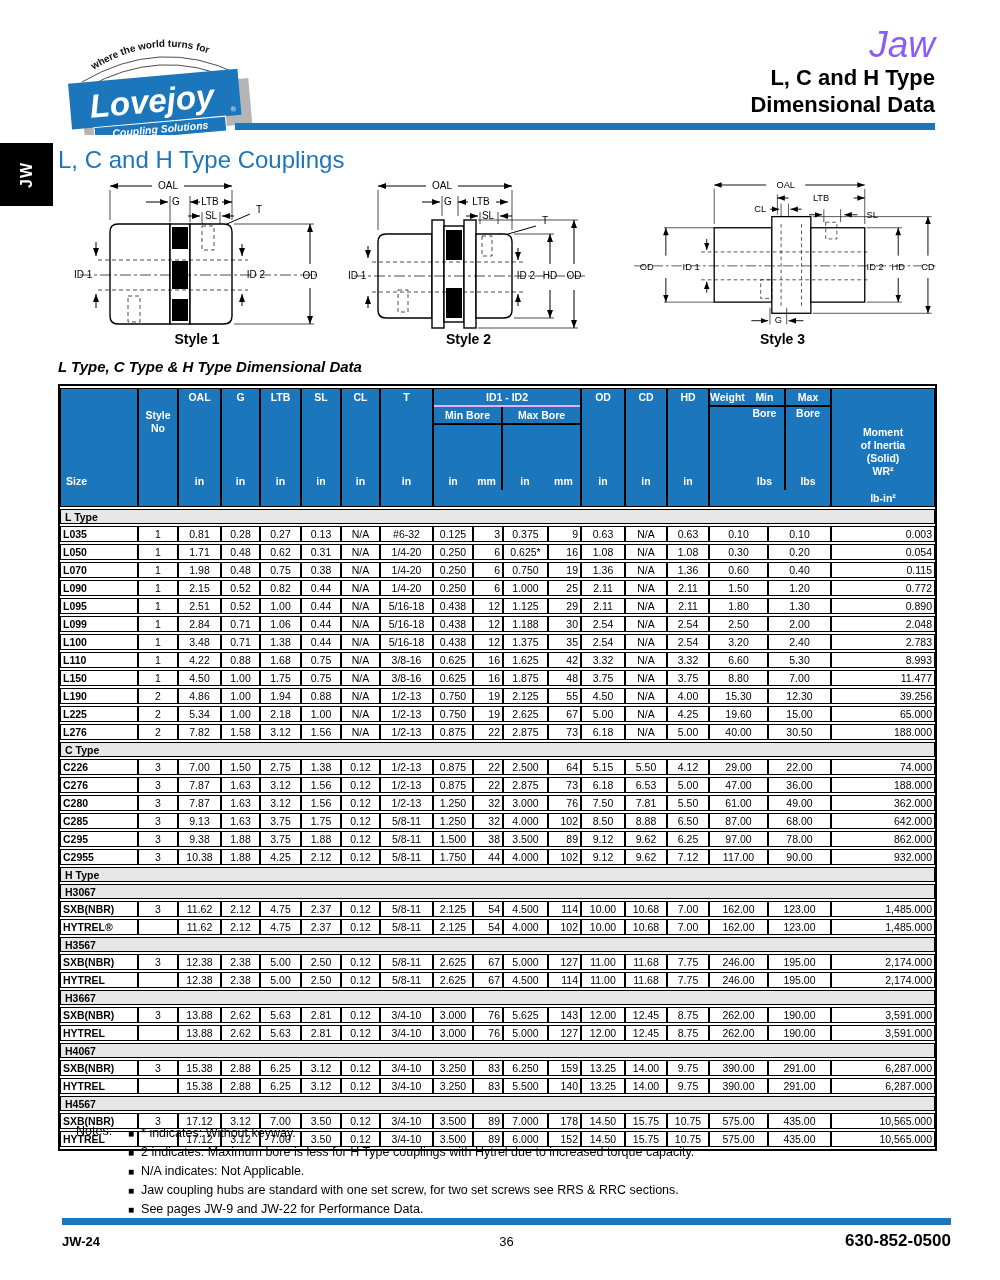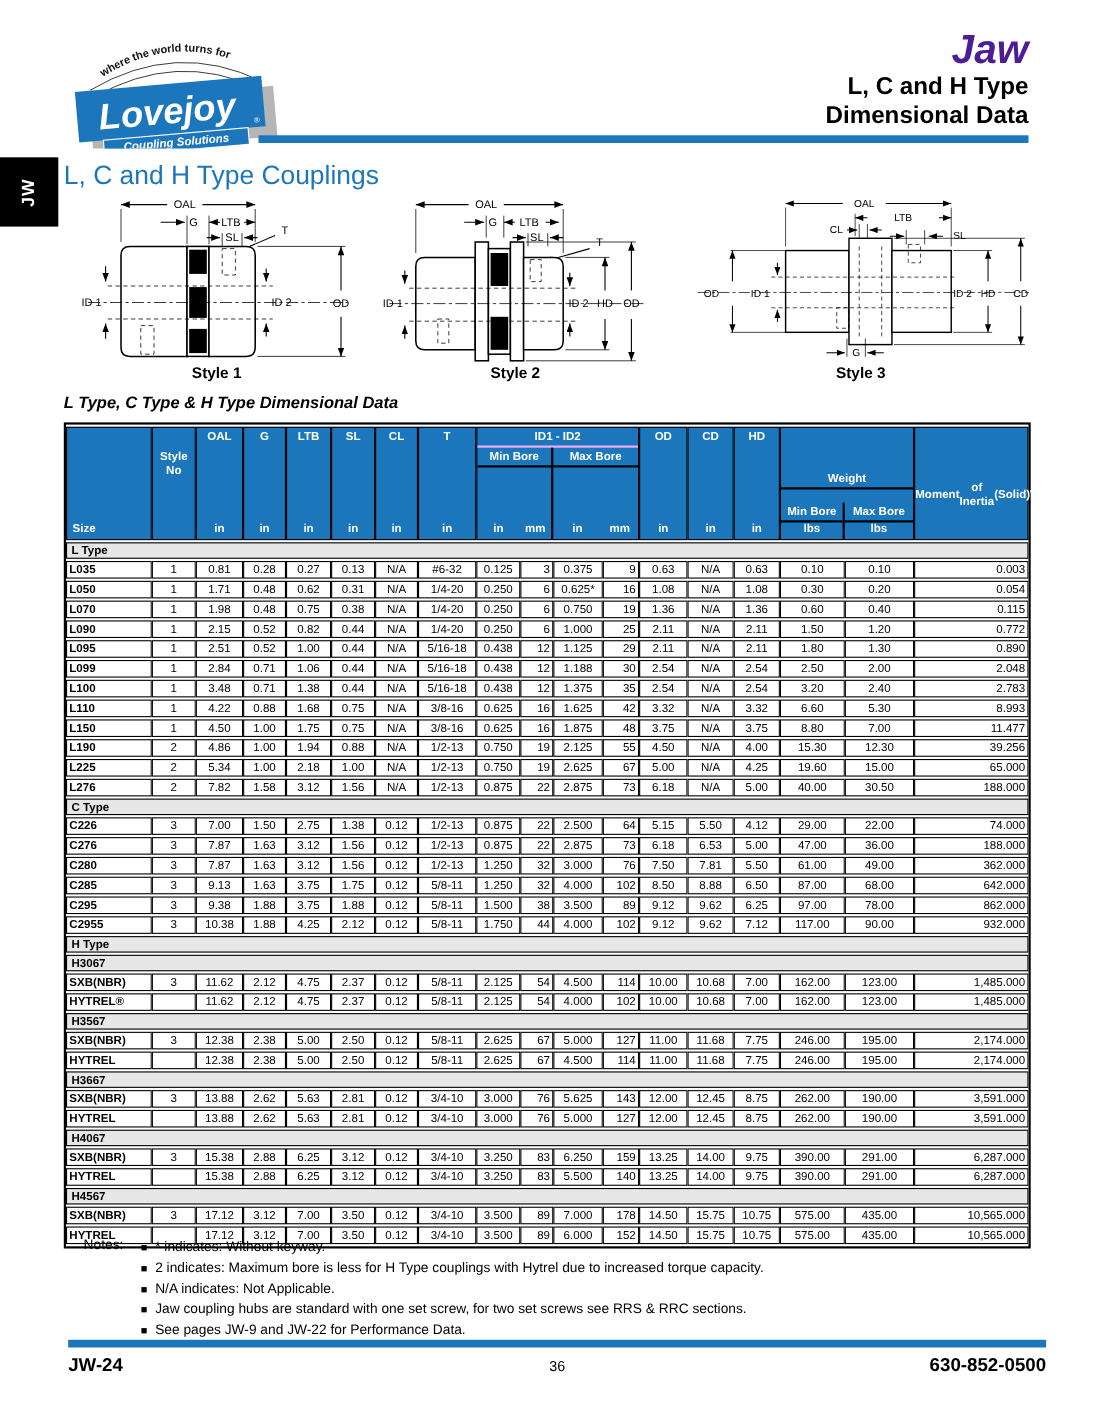--- a/index.html
+++ b/index.html
@@ -1,21 +1,21 @@
 <!DOCTYPE html>
 <html><head>
 <meta charset="utf-8">
 <style>
   html,body{margin:0;padding:0;background:#fff;}
   .page{position:relative;width:1000px;height:1280px;background:#fff;overflow:hidden;
         font-family:"Liberation Sans",sans-serif;color:#000;}
   
   .logo{position:absolute;left:52px;top:20px;width:215px;height:115px;}
   .hdr-right{position:absolute;right:65px;top:26px;text-align:right;}
-  .hdr-product{color:#4c1d95;font-size:37px;font-weight:bold;font-style:italic;line-height:38px;}
+  .hdr-product{color:#8b5cf6;font-size:37px;font-weight:normal;font-style:italic;line-height:38px;}
   .hdr-line{font-size:22px;font-weight:bold;line-height:27px;}
   .hdr-rule{position:absolute;left:235px;top:123px;width:700px;height:7px;background:#1b76bc;}
   .jw-tab{position:absolute;left:0;top:143px;width:53px;height:63px;background:#000;
           display:flex;align-items:center;justify-content:center;}
   .jw-tab span{color:#fff;font-weight:bold;font-size:16px;transform:rotate(-90deg);letter-spacing:1px;}
   .section-title{position:absolute;left:58px;top:146px;color:#1b76bc;font-size:24px;font-weight:normal;}
   
   .figs{position:absolute;left:72px;top:172px;width:878px;display:flex;justify-content:space-between;}
   .fig{display:flex;flex-direction:column;align-items:center;}
   .fig-cap{font-size:14px;font-weight:bold;margin-top:1px;}
@@ -46,40 +46,40 @@
   .idg-top{height:16px;line-height:16px;border-bottom:2px solid #f0abfc;text-align:center;}
   .idg-mid{flex:1;display:flex;}
   .idg-half{display:flex;flex-direction:column;box-sizing:border-box;}
   .idg-half.min{width:47.3%;border-right:2px solid #000;}
   .idg-half.max{flex:1;}
   .half-label{height:16px;line-height:16px;border-bottom:2px solid #000;text-align:center;}
   .half-space{flex:1;}
   .half-units{display:flex;padding-bottom:3px;}
   .half-units span{display:block;text-align:center;}
   .u-a{width:57%;} .u-b{width:43%;}
-  .wg{height:101px;display:flex;flex-direction:column;box-sizing:border-box;gap:12px;}
+  .wg{height:101px;display:flex;flex-direction:row;box-sizing:border-box;}
   .wg-top{height:26px;}
   .wg-label{height:16px;line-height:16px;border-bottom:2px solid #000;text-align:center;}
   .wg-mid{flex:1;display:flex;}
   .wg-half{display:flex;flex-direction:column;box-sizing:border-box;}
   .wg-half.min{width:48.4%;border-right:2px solid #000;}
   .wg-half.max{flex:1;}
   .wg-unit{padding-bottom:3px;text-align:center;}
-  .mg{height:101px;display:flex;flex-direction:row;align-items:center;padding-top:21px;box-sizing:border-box;line-height:13px;}
+  .mg{height:101px;display:flex;flex-direction:column;align-items:center;padding-top:21px;box-sizing:border-box;line-height:13px;margin-top:16px;}
   .mg-space{flex:1;}
   .mg-unit{padding-bottom:1px;}
   
   .notes{position:absolute;left:76px;top:1124px;font-size:12.5px;display:flex;}
   .notes-label{width:52px;font-weight:bold;font-weight:normal;}
   .note-line{display:flex;align-items:baseline;height:19px;line-height:19px;}
   .note-line .bullet{font-size:10px;margin-right:7px;}
   
   .footer-rule{position:absolute;left:62px;top:1218px;width:889px;height:7px;background:#1b76bc;}
   .footer{position:absolute;left:62px;top:1231px;width:889px;display:flex;align-items:baseline;}
-  .f-left{font-size:17px;font-weight:bold;flex:1;text-align:left;}
+  .f-left{font-size:13px;font-weight:bold;flex:1;text-align:left;}
   .f-center{font-size:13px;flex:1;text-align:center;}
   .f-right{font-size:17px;font-weight:bold;flex:1;text-align:right;}
 </style>
 </head>
 <body>
 
 <svg width="0" height="0" style="position:absolute">
   <defs>
     <marker id="ae" markerWidth="9" markerHeight="7" refX="8" refY="3" orient="auto" markerUnits="userSpaceOnUse">
       <path d="M0,0 L8,3 L0,6 Z"></path>

